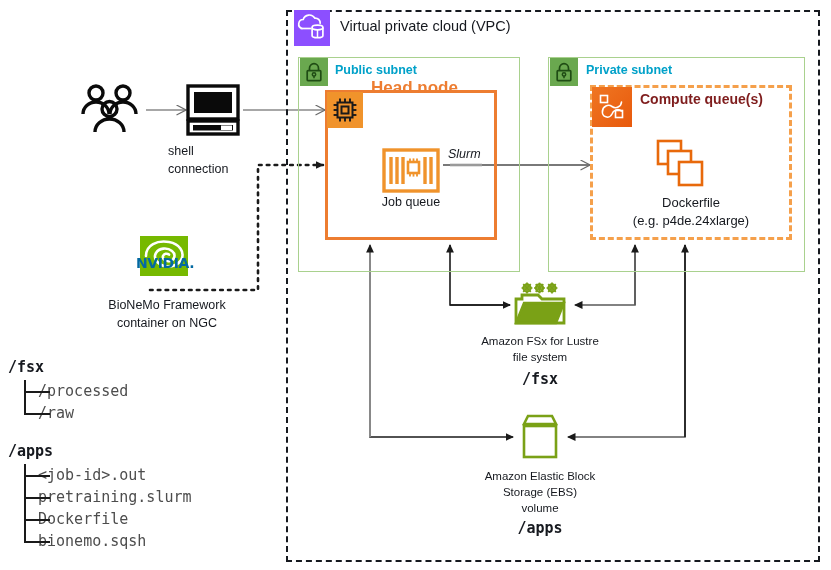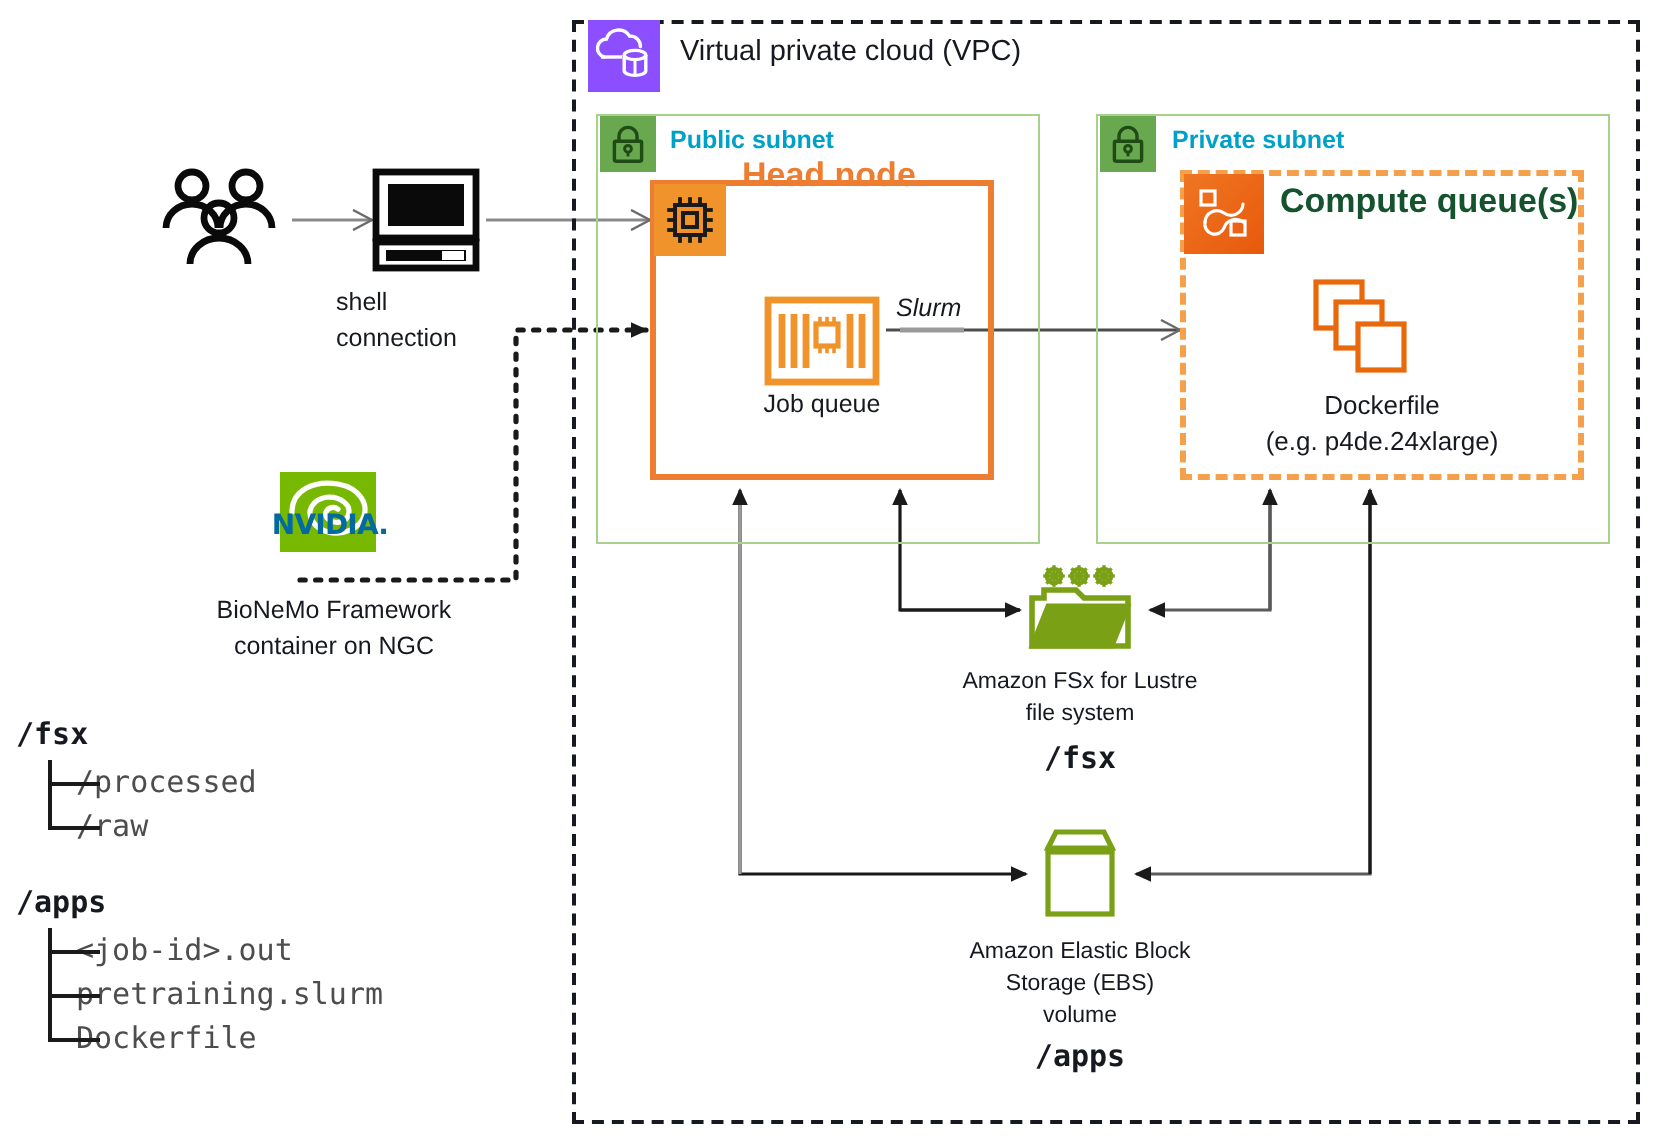--- a/index.html
+++ b/index.html
@@ -73,21 +73,21 @@
   #compute-queue-box {
     left:590px; top:85px; width:202px; height:155px;
     border:3px dashed #f5a04b;
   }
   #compute-queue-icon {
     left:592px; top:87px; width:40px; height:40px;
     background:linear-gradient(135deg,#ef7622 0%,#e8590c 100%);
     display:flex; align-items:center; justify-content:center;
   }
   #compute-queue-label {
-    left:640px; top:91px; font-size:17px; color:#14532d;
+    left:640px; top:91px; font-size:14px; color:#7f1d1d;
     font-weight:600; white-space:nowrap;
   }
   #instances-icon { left:655px; top:138px; width:62px; height:52px; }
   #instances-label {
     left:600px; top:194px; width:182px; text-align:center;
     font-size:13px; color:#16191f; line-height:18px;
   }
 
   
   #fsx-icon { left:512px; top:281px; width:56px; height:48px; }
@@ -391,16 +391,17 @@
       <div class="tree-row">/raw</div>
     </div>
   </div>
 
   <div class="abs tree" id="apps-tree">
     <div class="tree-root">/apps</div>
     <div class="tree-rows">
       <div class="tree-row first">&lt;job-id&gt;.out</div>
       <div class="tree-row">pretraining.slurm</div>
       <div class="tree-row">Dockerfile</div>
+      <div class="tree-row">bionemo.sqsh</div>
     </div>
   </div>
 
 </div>
 
 </body></html>

